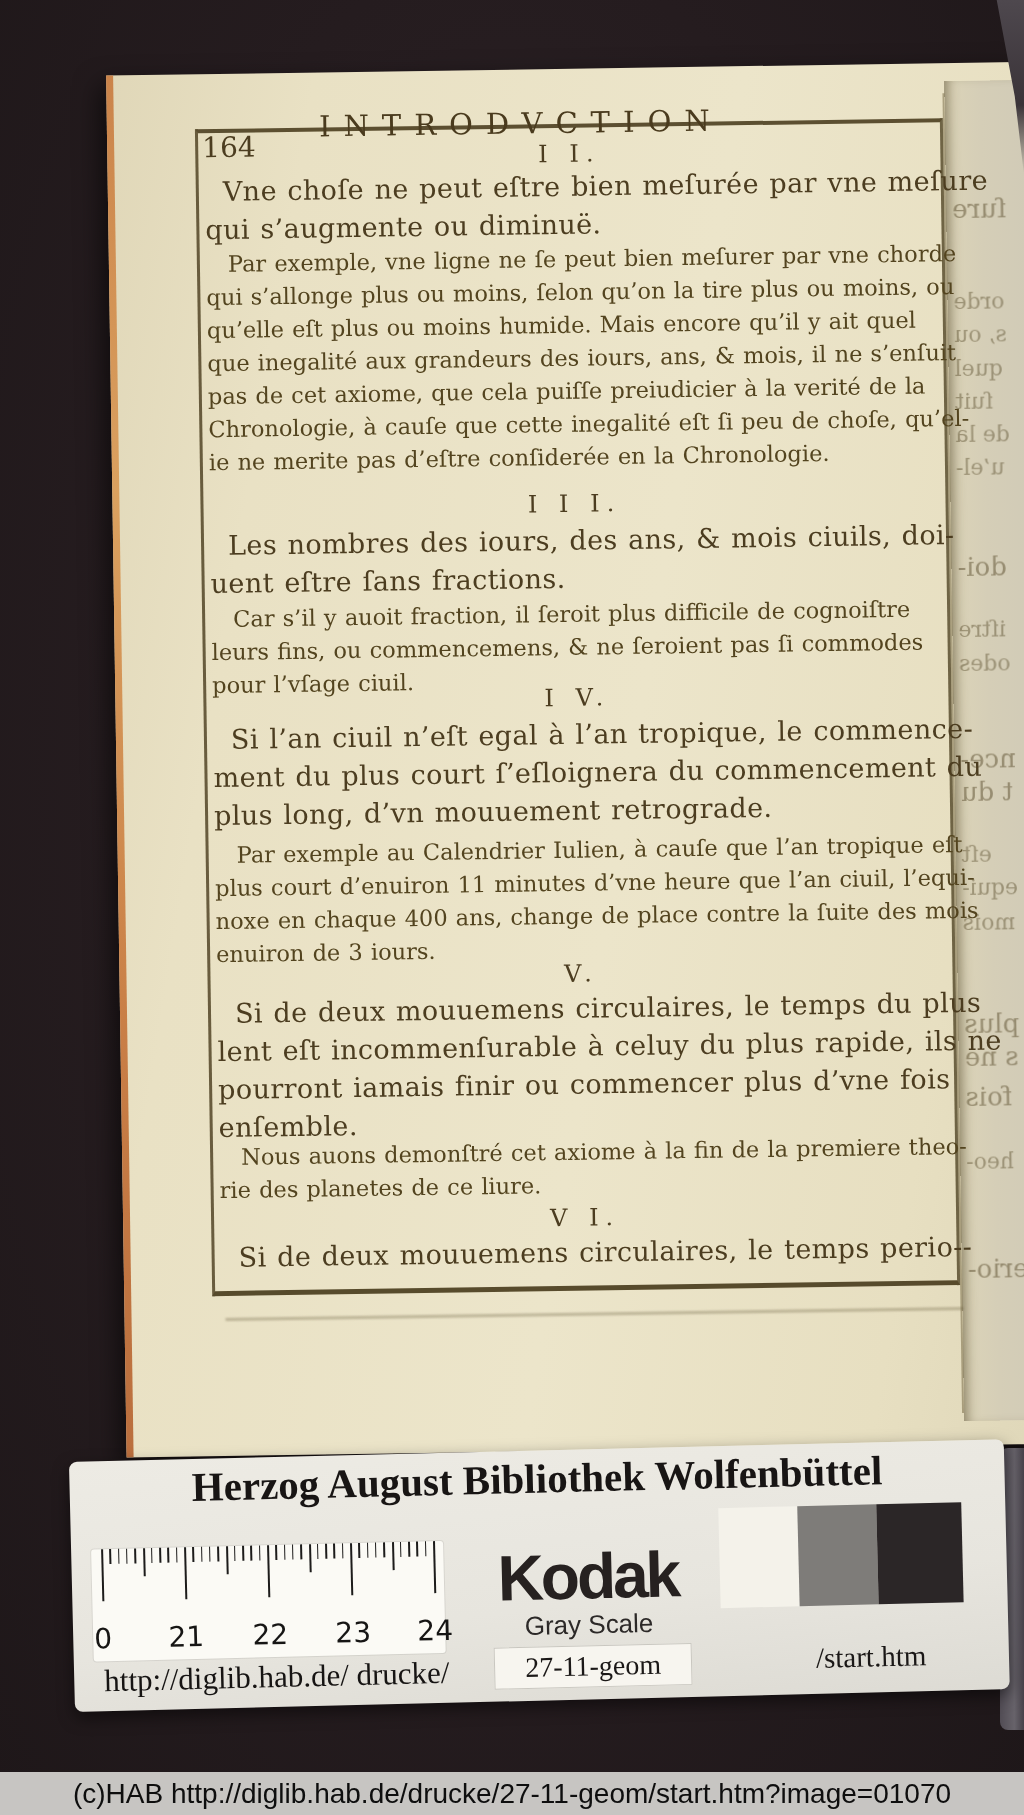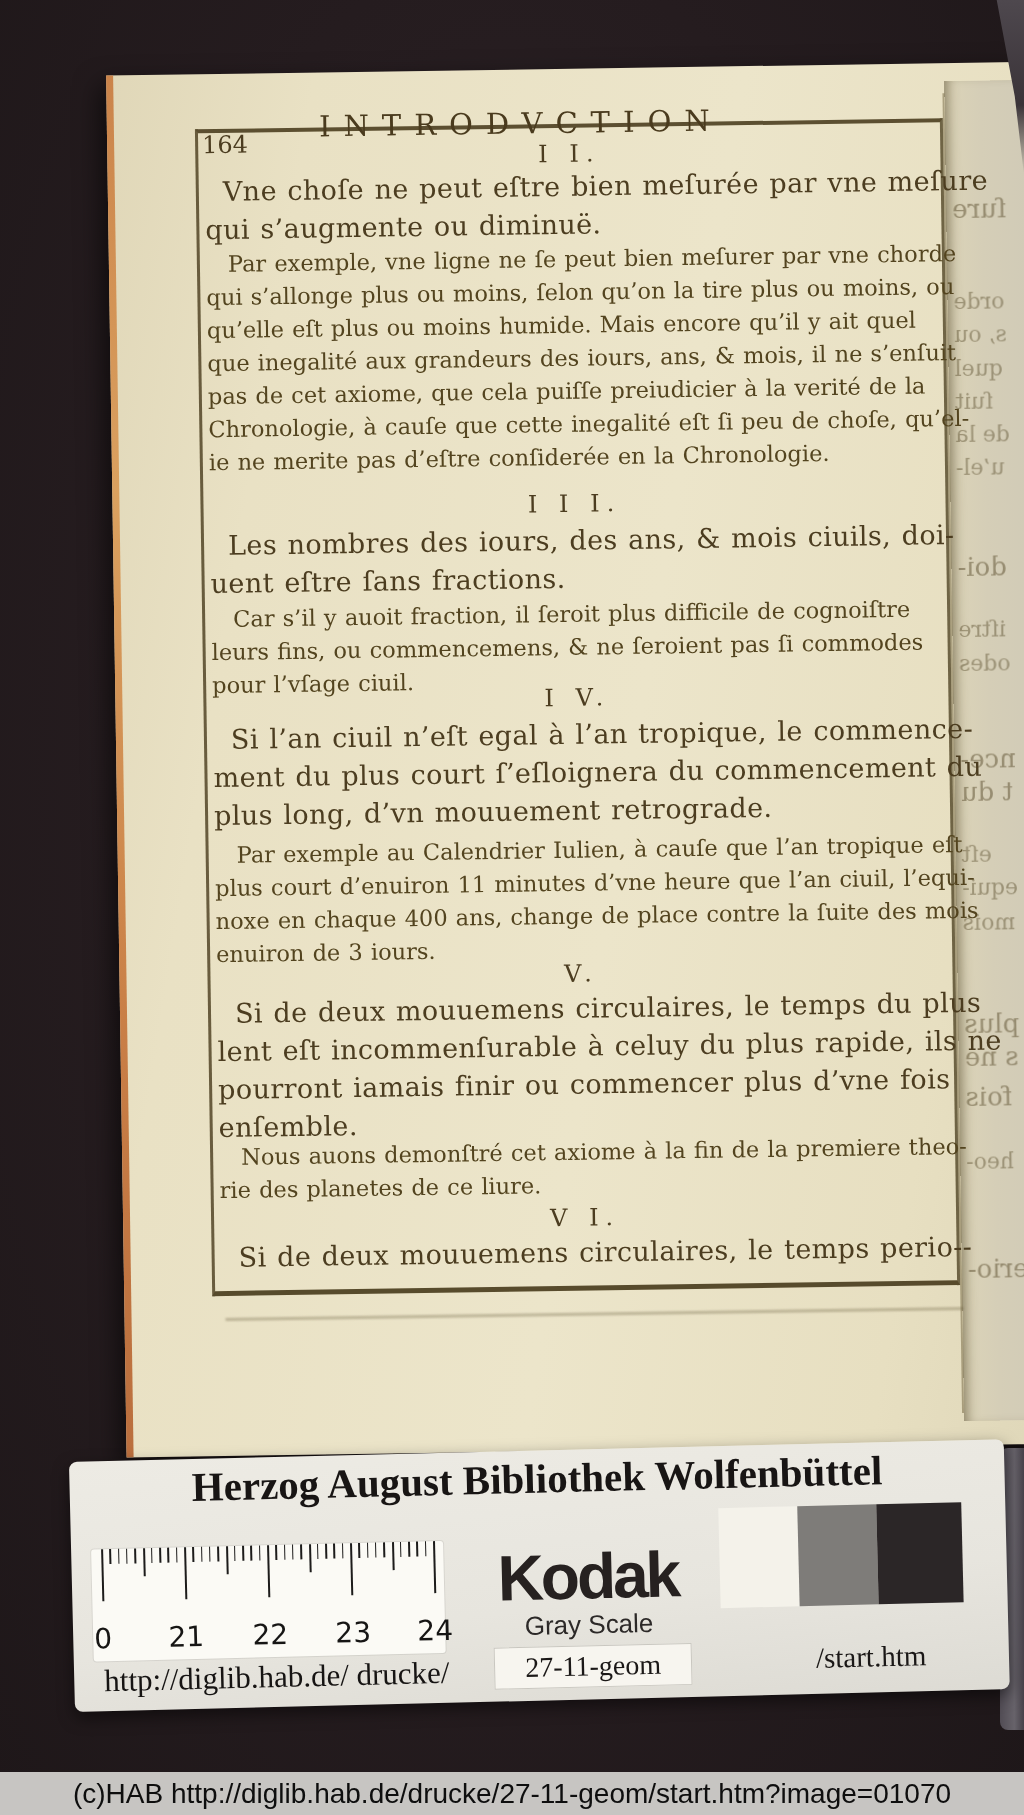--- a/index.html
+++ b/index.html
@@ -25,21 +25,21 @@
     font-size:22px;color:rgba(100,88,56,.5);filter:blur(.7px);}
   .bleed-frag.f-big{font-size:26px;color:rgba(100,88,56,.55);}
   
   .frame{position:absolute;left:88px;top:55px;width:742px;height:1158px;
     border-top:4px solid rgba(72,59,28,.88);
     border-bottom:5px solid rgba(72,59,28,.9);
     border-left:3px solid rgba(72,59,28,.8);
     border-right:3px solid rgba(72,59,28,.75);}
   .frame .under-rule{position:absolute;left:10px;right:-6px;bottom:-30px;height:3px;
     background:rgba(100,88,58,.35);filter:blur(1px);}
-  .pagenum{position:absolute;left:4px;top:-2px;font-size:24px;color:#4c3d20;}
+  .pagenum{position:absolute;left:4px;top:-2px;font-size:28px;color:#4c3d20;}
   .header-title{position:absolute;top:-22px;width:100%;text-align:center;
     font-size:29px;letter-spacing:13px;color:#4a3b1e;transform:translateX(-48px);}
   .sec-head{position:absolute;width:100%;text-align:center;font-size:24px;
     letter-spacing:7px;color:#4c3d20;}
   .tgroup{position:absolute;left:6px;width:730px;color:#4c3d20;}
   .axiom{font-size:27px;line-height:38px;letter-spacing:.4px;word-spacing:1.5px;}
   .axiom .tline:first-child{text-indent:18px;}
   .note{font-size:22.5px;line-height:33px;color:#53441f;word-spacing:1px;}
   .note .tline:first-child{text-indent:22px;}
   .tline{white-space:nowrap;}

